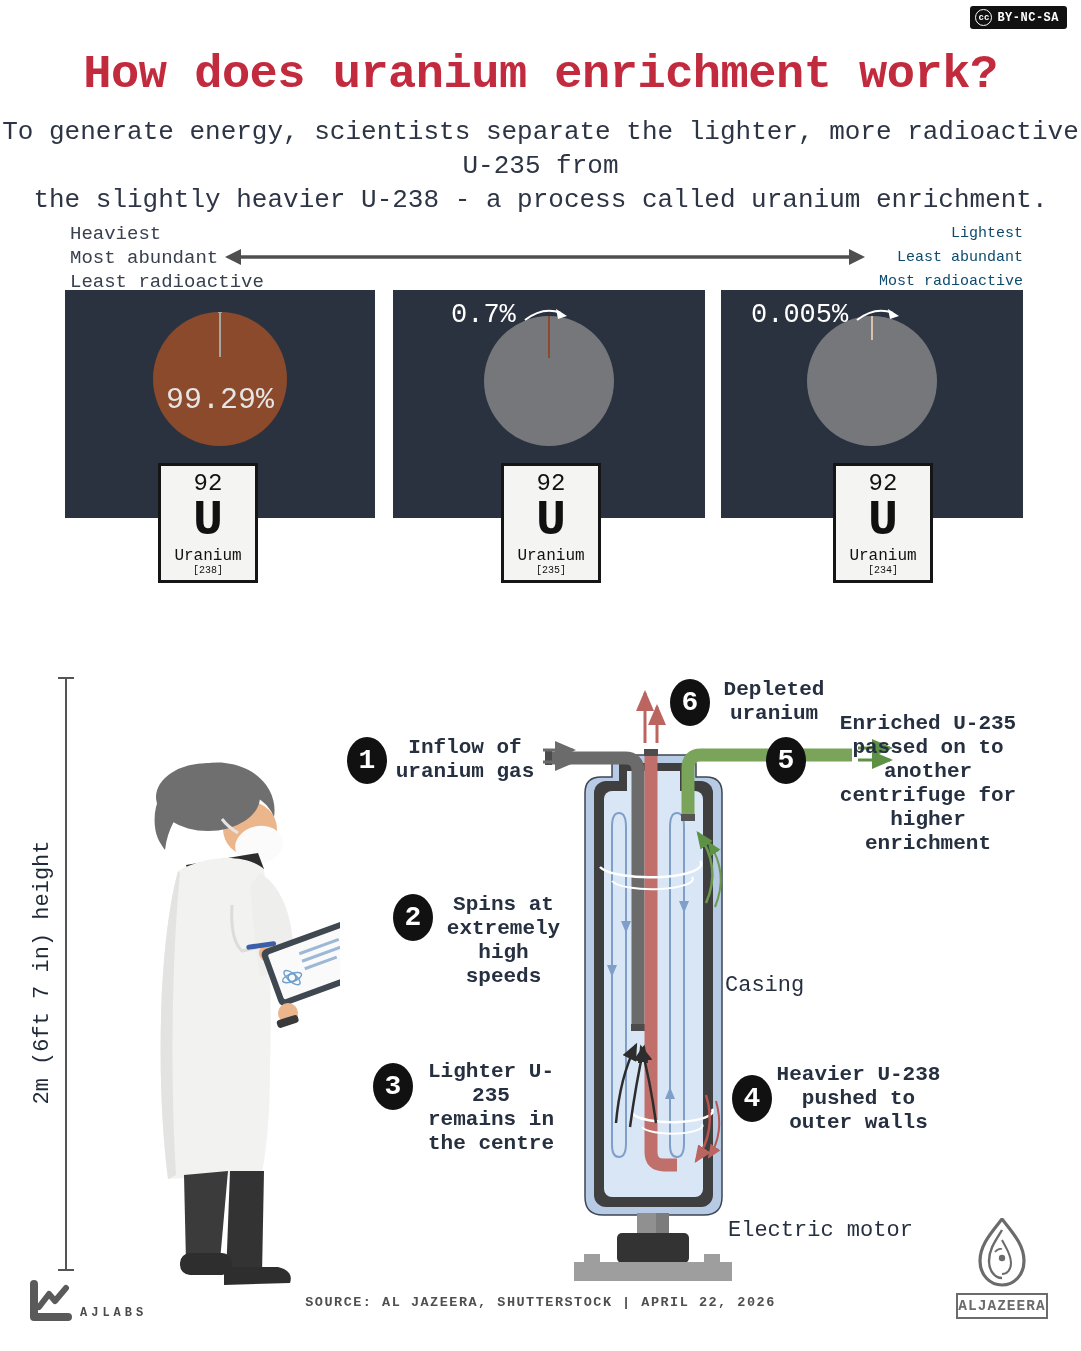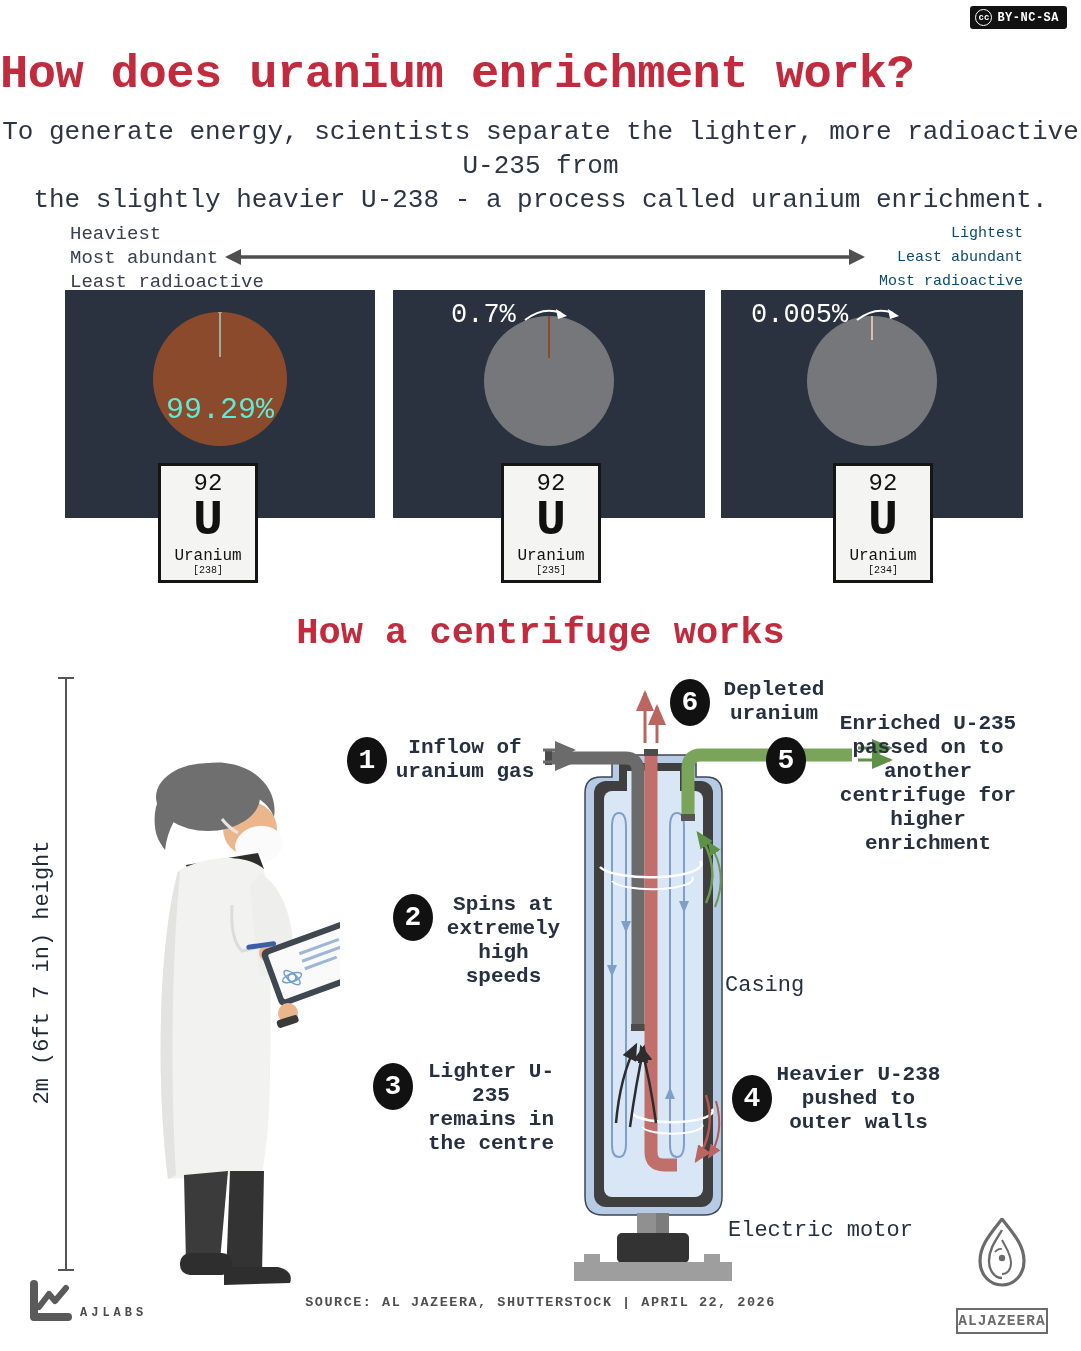--- a/index.html
+++ b/index.html
@@ -5,21 +5,21 @@
   html,body{margin:0;padding:0;background:#ffffff;}
   #page{position:relative;width:1081px;height:1351px;background:#ffffff;overflow:hidden;
         font-family:Liberation Mono, monospace;color:#2b3444;}
 
   
   .cc-badge{position:absolute;top:6px;right:14px;height:23px;background:#111;border-radius:3px;
             display:flex;align-items:center;gap:5px;padding:0 8px 0 5px;}
   .cc-circle{width:15px;height:15px;border:1.6px solid #fff;border-radius:50%;color:#fff;
              font-size:9px;font-weight:bold;display:flex;align-items:center;justify-content:center;background:#111;}
   .cc-text{color:#fff;font-size:12px;font-weight:bold;letter-spacing:.5px;}
-  .title{position:absolute;top:48px;left:0;width:100%;
+  .title{position:absolute;top:48px;left:0;width:100%;text-align:center;
          font-size:47px;font-weight:800;color:#c22b3d;letter-spacing:-.5px;}
   .subtitle{position:absolute;top:115px;left:0;width:100%;text-align:center;font-size:26px;
             line-height:34px;color:#2d3545;white-space:pre-line;}
 
   
   .spec-left{position:absolute;left:70px;top:222px;font-size:19px;line-height:24px;color:#39414f;white-space:pre-line;}
   .spec-right{position:absolute;right:58px;top:222px;font-size:15px;line-height:24px;color:#0c4a6e;
               white-space:pre-line;text-align:right;}
   .spec-arrow{position:absolute;left:225px;top:246px;}
 
@@ -28,21 +28,21 @@
   .p1{left:65px;width:310px;}
   .p2{left:393px;width:312px;}
   .p3{left:721px;width:302px;}
   .pie{position:absolute;border-radius:50%;}
   .pie1{left:88px;top:22px;width:134px;height:134px;
         background:conic-gradient(from -1.3deg,#a9a5a0 0 2.6deg,#8a4a2b 2.6deg 360deg);}
   .pie2{left:91px;top:26px;width:130px;height:130px;
         background:conic-gradient(from -1.25deg,#8a4a2b 0 2.5deg,#75777b 2.5deg 360deg);}
   .pie3{left:86px;top:26px;width:130px;height:130px;
         background:conic-gradient(from -.7deg,#d8c2ac 0 1.4deg,#75777b 1.4deg 360deg);}
-  .share-in{position:absolute;left:0;top:103px;width:100%;text-align:center;color:#5eead4;font-size:30px;}
+  .share-in{position:absolute;left:0;top:93px;width:100%;text-align:center;color:#e5e5e5;font-size:30px;}
   .share-out{position:absolute;color:#fff;font-size:27px;}
   .s2{left:58px;top:10px;}
   .s3{left:30px;top:10px;}
   .callout{position:absolute;top:14px;}
   .c2{left:130px;}
   .c3{left:134px;}
 
   
   .tile{position:absolute;top:463px;width:100px;height:120px;background:#f4f4f2;
         border:3px solid #151515;box-sizing:border-box;text-align:center;color:#111;}
@@ -75,21 +75,21 @@
   .motor-label{left:728px;top:1218px;}
   .scientist{position:absolute;left:110px;top:755px;}
   .centrifuge{position:absolute;left:500px;top:675px;}
 
   
   .ajlabs{position:absolute;left:26px;top:1280px;display:flex;align-items:flex-end;gap:8px;}
   .ajlabs-text{font-size:12px;font-weight:bold;letter-spacing:4px;color:#4a4a4a;margin-bottom:4px;}
   .source{position:absolute;left:0;top:1295px;width:100%;text-align:center;font-size:13.5px;
           font-weight:bold;letter-spacing:1.5px;color:#4f4f4f;}
   .aljazeera{position:absolute;left:948px;top:1218px;width:108px;text-align:center;}
-  .aj-box{display:inline-block;border:2.5px solid #6b6b6b;padding:2px 0;margin-top:15px;}
+  .aj-box{display:inline-block;border:2.5px solid #6b6b6b;padding:2px 0;margin-top:0;}
   .aj-word{font-size:14.5px;font-weight:800;letter-spacing:1px;color:#6b6b6b;}
 </style>
 </head>
 <body>
 
 <div id="page">
 
   <div class="cc-badge">
     <span class="cc-circle">cc</span>
     <span class="cc-text">BY-NC-SA</span>
@@ -144,21 +144,20 @@
     <div class="t-name">Uranium</div>
     <div class="t-mass">[235]</div>
   </div>
   <div class="tile t3">
     <div class="t-num">92</div>
     <div class="t-sym">U</div>
     <div class="t-name">Uranium</div>
     <div class="t-mass">[234]</div>
   </div>
 
-  <div class="section-title">How a centrifuge works</div>
 
   <svg class="measure" width="60" height="614">
     <line x1="38" y1="8" x2="38" y2="600" stroke="#555" stroke-width="2"></line>
     <line x1="30" y1="8" x2="46" y2="8" stroke="#555" stroke-width="2"></line>
     <line x1="30" y1="600" x2="46" y2="600" stroke="#555" stroke-width="2"></line>
   </svg>
   <div class="height-label">2m (6ft 7 in) height</div>
 
   <svg class="scientist" width="230" height="530" viewBox="0 0 230 530">
 

